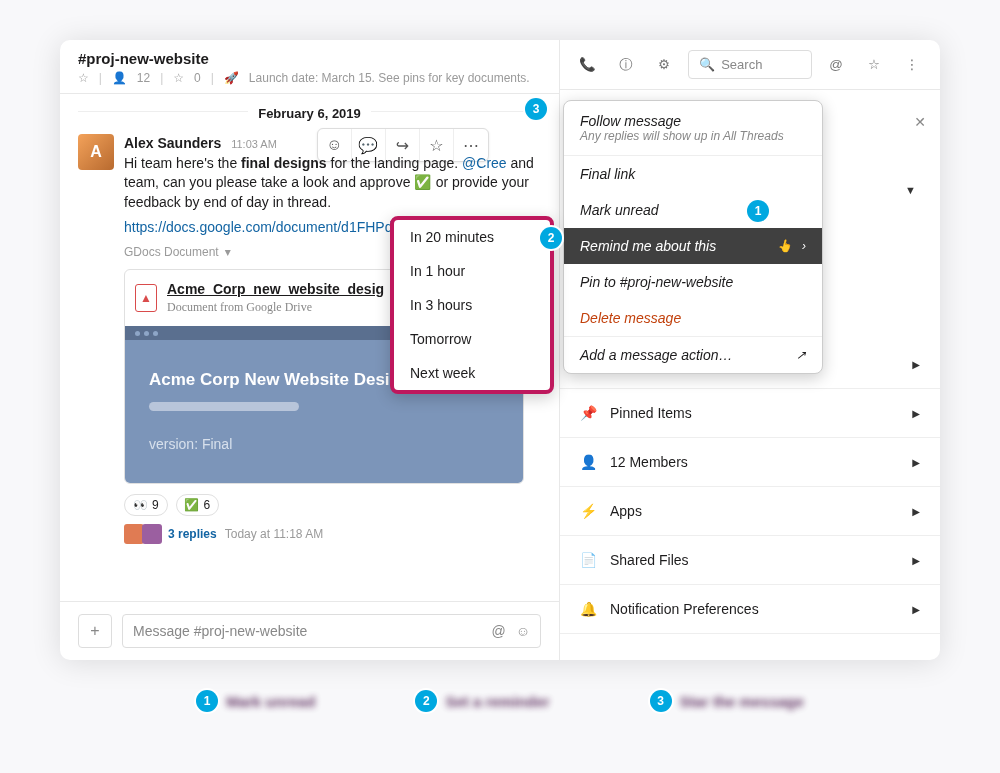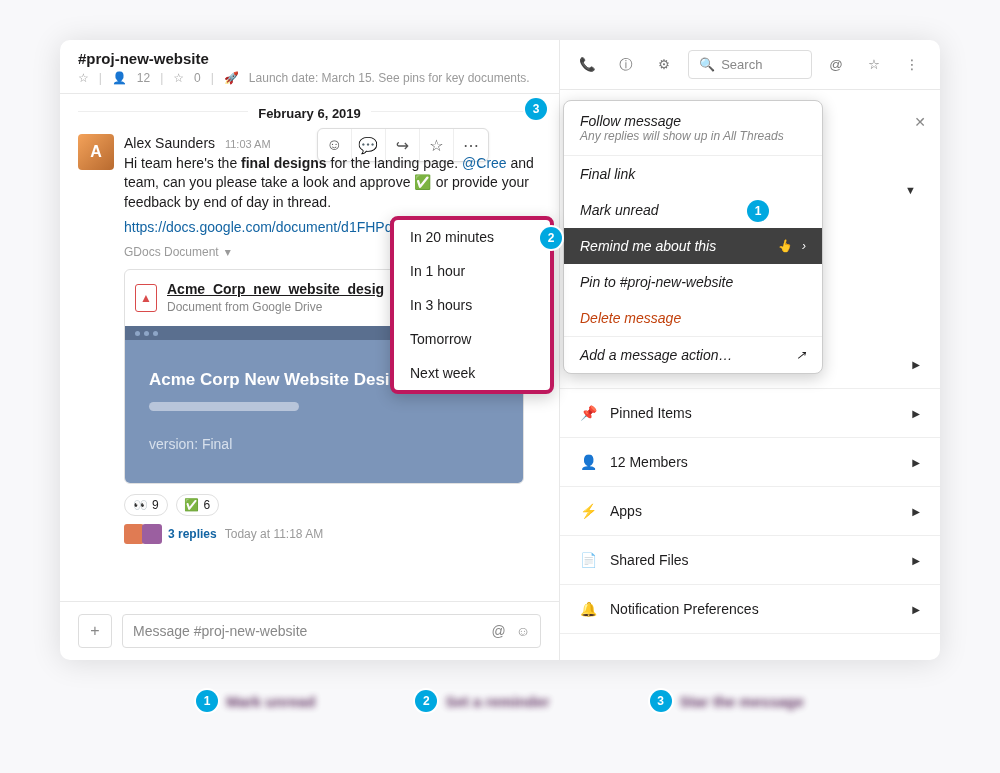--- a/index.html
+++ b/index.html
@@ -15,31 +15,31 @@
   .ch-meta .sep { color: #ccc; }
   .date-divider { text-align: center; padding: 10px 0 6px; position: relative; }
   .date-divider span { font-weight: 700; font-size: 13px; color: #1d1c1d; background: #fff; padding: 0 10px; position: relative; z-index: 1; }
   .date-divider::before { content:""; position: absolute; left: 18px; right: 18px; top: 50%; border-top: 1px solid #eee; }
 
   
   .msg-wrap { position: relative; padding: 6px 18px 12px; flex: 1; }
   .msg { display: flex; gap: 10px; position: relative; }
   .avatar { width: 36px; height: 36px; border-radius: 4px; background: linear-gradient(135deg,#f3a25a,#b86a2f); display:flex;align-items:center;justify-content:center;color:#fff;font-weight:700; }
   .msg-body { flex: 1; font-size: 14px; color: #1d1c1d; line-height: 1.4; }
-  .author { font-weight: 400; }
+  .author { font-weight: 700; }
   .time-sm { font-size: 11px; color: #9a9a9a; margin-left: 6px; }
   .mention { color: #1264a3; }
   .link { color: #1264a3; text-decoration: none; }
   .sub-label { color: #9a9a9a; font-size: 12px; display: flex; align-items: center; gap: 6px; margin-top: 6px; }
 
   .doc-card { border: 1px solid #e0e0e0; border-radius: 6px; margin-top: 8px; overflow: hidden; width: 96%; }
   .doc-head { display:flex; gap:10px; padding:10px; align-items:center; }
   .doc-icon { width:22px;height:28px;border:1.5px solid #d94b4b;border-radius:3px;display:flex;align-items:center;justify-content:center;color:#d94b4b;font-size:12px; }
   .doc-title { font-weight:700; font-size:14px; color:#1d1c1d; text-decoration:underline; }
-  .doc-sub { font-size:12px; color:#888; }
+  .doc-sub { font-size:12px; color:#888;font-family:Liberation Serif, serif; }
   .doc-preview { background:#7c95b9; color:#fff; padding:20px 24px 28px; position: relative; }
   .winbar { position:absolute; top:0; left:0; right:0; height:14px; background:#5a6f8f; display:flex; gap:4px; padding-left:10px; align-items:center; }
   .winbar span { width:5px;height:5px;border-radius:50%; background:#8ea6c7; }
   .doc-preview h3 { font-size:17px; font-weight:600; margin-top:22px; }
   .progress { width:150px;height:9px;border-radius:5px;background:#b8c5da; margin-top:10px; }
   .version { margin-top:24px; font-size:14px; color:#d7e0ec; }
 
   .reactions { display:flex; gap:8px; margin-top:10px; }
   .react { border:1px solid #e0e0e0; border-radius:12px; padding:2px 8px; font-size:12px; display:flex;align-items:center;gap:4px; background:#fff; }
   .replies { display:flex; align-items:center; gap:8px; margin-top:8px; font-size:12px; }

